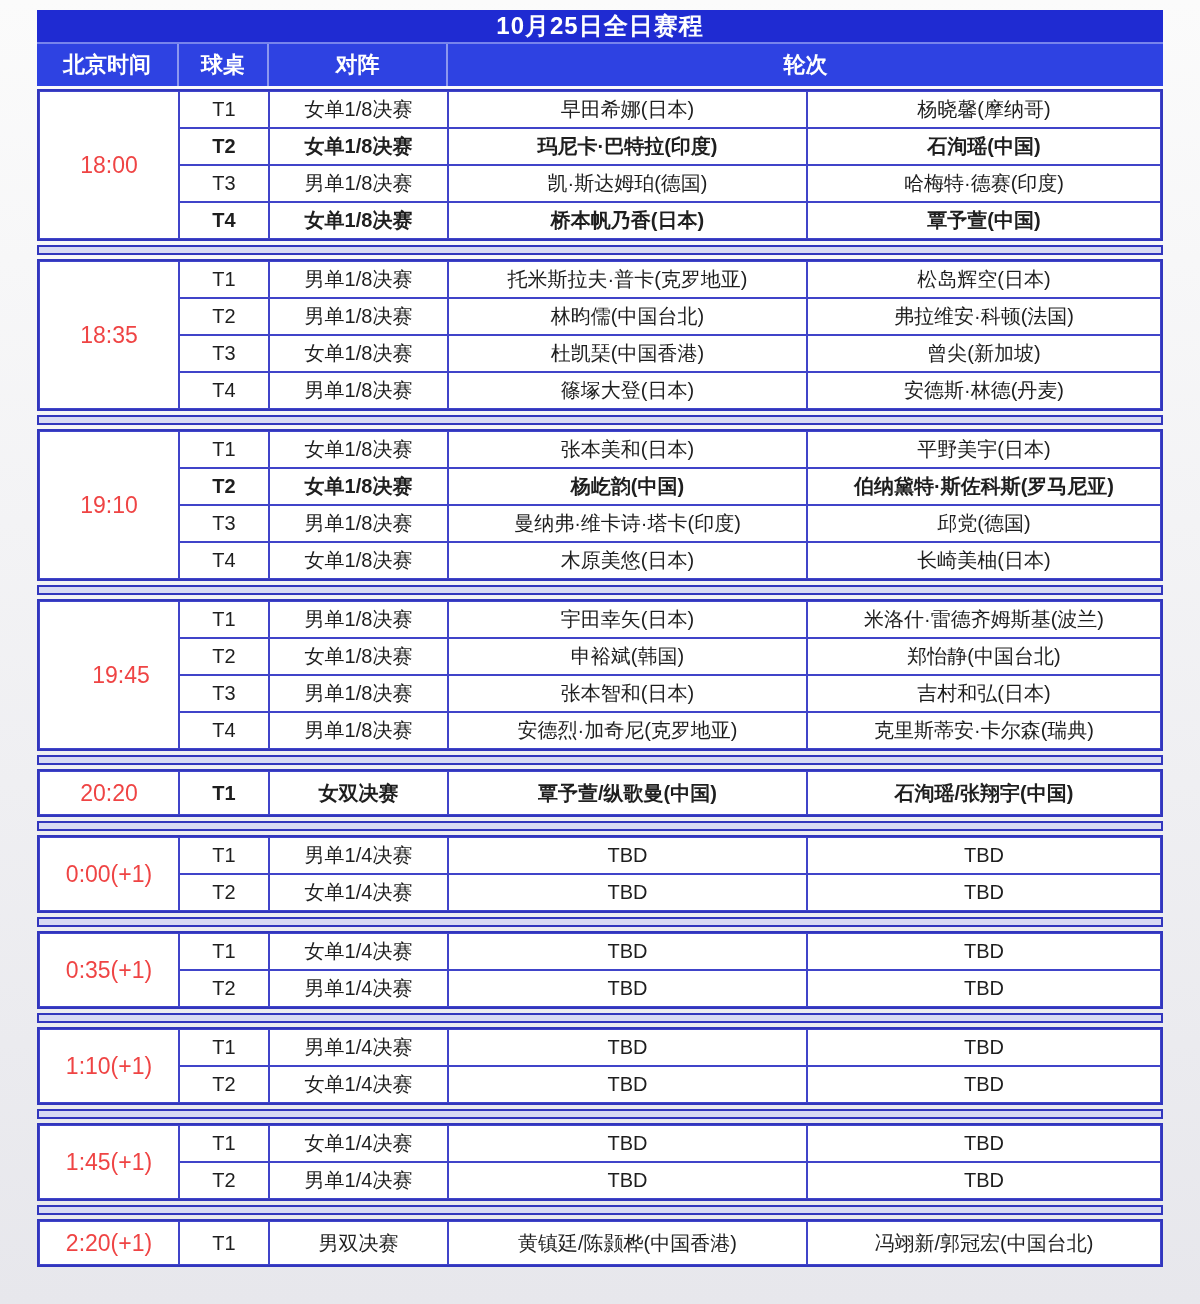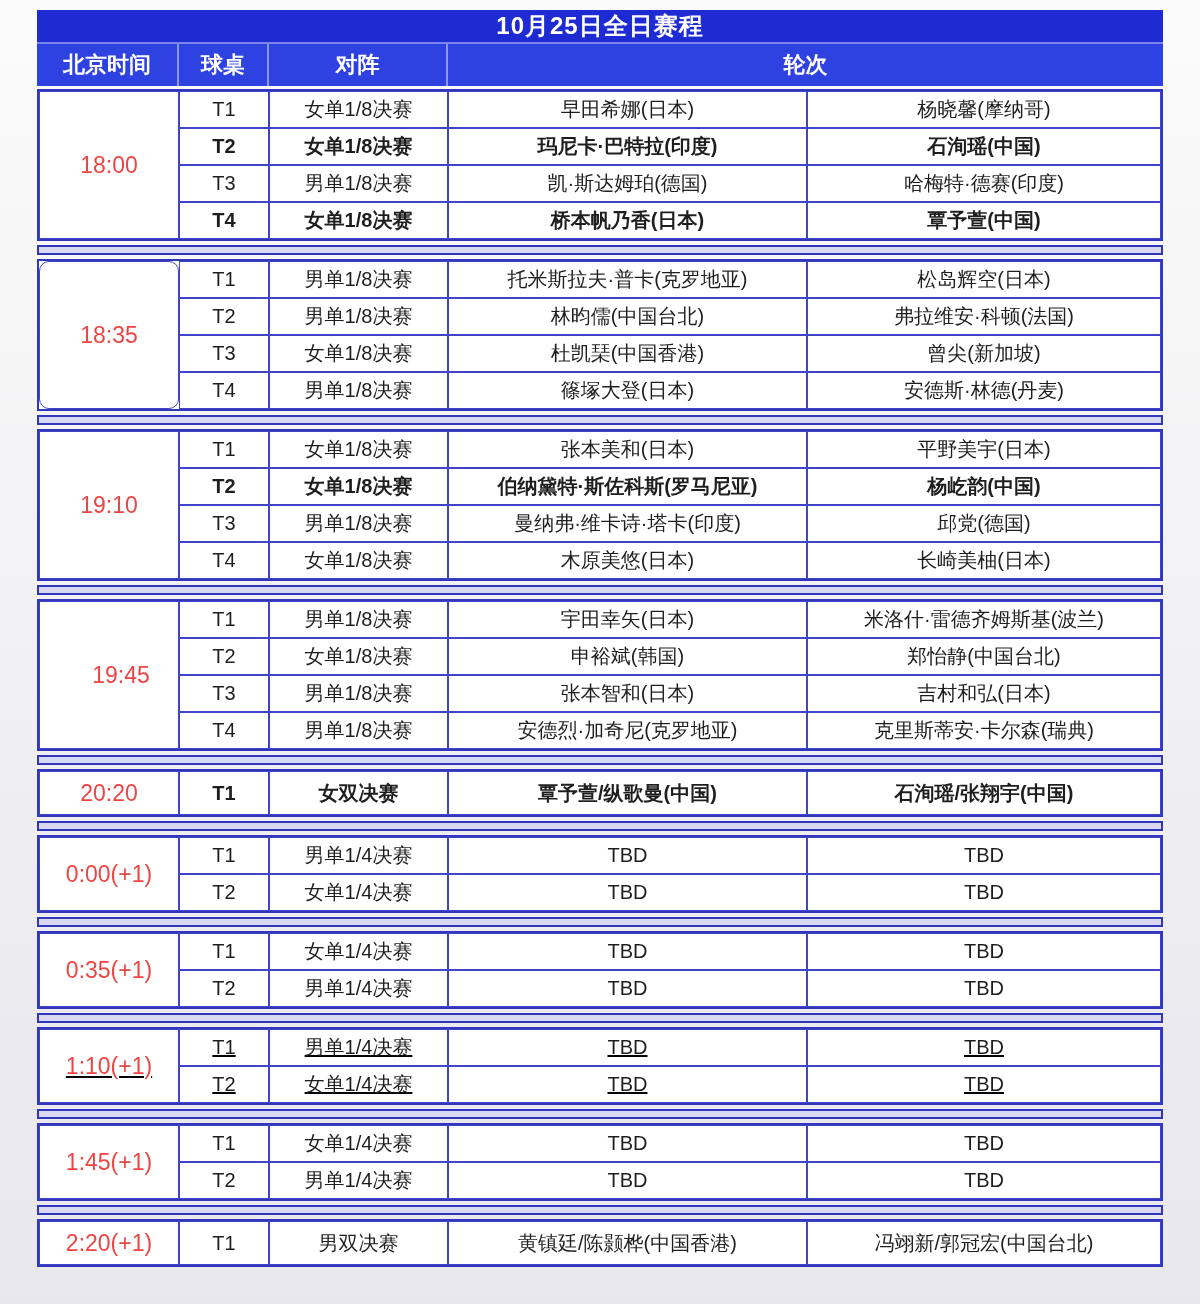--- a/index.html
+++ b/index.html
@@ -95,21 +95,21 @@
         <div class="cell">男单1/8决赛</div>
         <div class="cell">凯·斯达姆珀(德国)</div>
         <div class="cell">哈梅特·德赛(印度)</div>
         <div class="cell bold">T4</div>
         <div class="cell bold">女单1/8决赛</div>
         <div class="cell bold">桥本帆乃香(日本)</div>
         <div class="cell bold">覃予萱(中国)</div>
       </div>
       <div class="separator"></div>
       <div class="block" style="grid-auto-rows: 37px;">
-        <div class="cell time" style="grid-row: 1 / span 4; border-radius: 10px;">18:35</div>
+        <div class="cell time" style="grid-row: 1 / span 4;">18:35</div>
         <div class="cell">T1</div>
         <div class="cell">男单1/8决赛</div>
         <div class="cell">托米斯拉夫·普卡(克罗地亚)</div>
         <div class="cell">松岛辉空(日本)</div>
         <div class="cell">T2</div>
         <div class="cell">男单1/8决赛</div>
         <div class="cell">林昀儒(中国台北)</div>
         <div class="cell">弗拉维安·科顿(法国)</div>
         <div class="cell">T3</div>
         <div class="cell">女单1/8决赛</div>
@@ -122,22 +122,22 @@
       </div>
       <div class="separator"></div>
       <div class="block" style="grid-auto-rows: 37px;">
         <div class="cell time" style="grid-row: 1 / span 4;">19:10</div>
         <div class="cell">T1</div>
         <div class="cell">女单1/8决赛</div>
         <div class="cell">张本美和(日本)</div>
         <div class="cell">平野美宇(日本)</div>
         <div class="cell bold">T2</div>
         <div class="cell bold">女单1/8决赛</div>
+        <div class="cell bold">杨屹韵(中国)</div>
         <div class="cell bold">伯纳黛特·斯佐科斯(罗马尼亚)</div>
-        <div class="cell bold">杨屹韵(中国)</div>
         <div class="cell">T3</div>
         <div class="cell">男单1/8决赛</div>
         <div class="cell">曼纳弗·维卡诗·塔卡(印度)</div>
         <div class="cell">邱党(德国)</div>
         <div class="cell">T4</div>
         <div class="cell">女单1/8决赛</div>
         <div class="cell">木原美悠(日本)</div>
         <div class="cell">长崎美柚(日本)</div>
       </div>
       <div class="separator"></div>
@@ -186,21 +186,21 @@
         <div class="cell">T1</div>
         <div class="cell">女单1/4决赛</div>
         <div class="cell">TBD</div>
         <div class="cell">TBD</div>
         <div class="cell">T2</div>
         <div class="cell">男单1/4决赛</div>
         <div class="cell">TBD</div>
         <div class="cell">TBD</div>
       </div>
       <div class="separator"></div>
-      <div class="block" style="grid-auto-rows: 37px; text-decoration: underline;">
+      <div class="block" style="grid-auto-rows: 37px;">
         <div class="cell time" style="grid-row: 1 / span 2;">1:10(+1)</div>
         <div class="cell">T1</div>
         <div class="cell">男单1/4决赛</div>
         <div class="cell">TBD</div>
         <div class="cell">TBD</div>
         <div class="cell">T2</div>
         <div class="cell">女单1/4决赛</div>
         <div class="cell">TBD</div>
         <div class="cell">TBD</div>
       </div>

